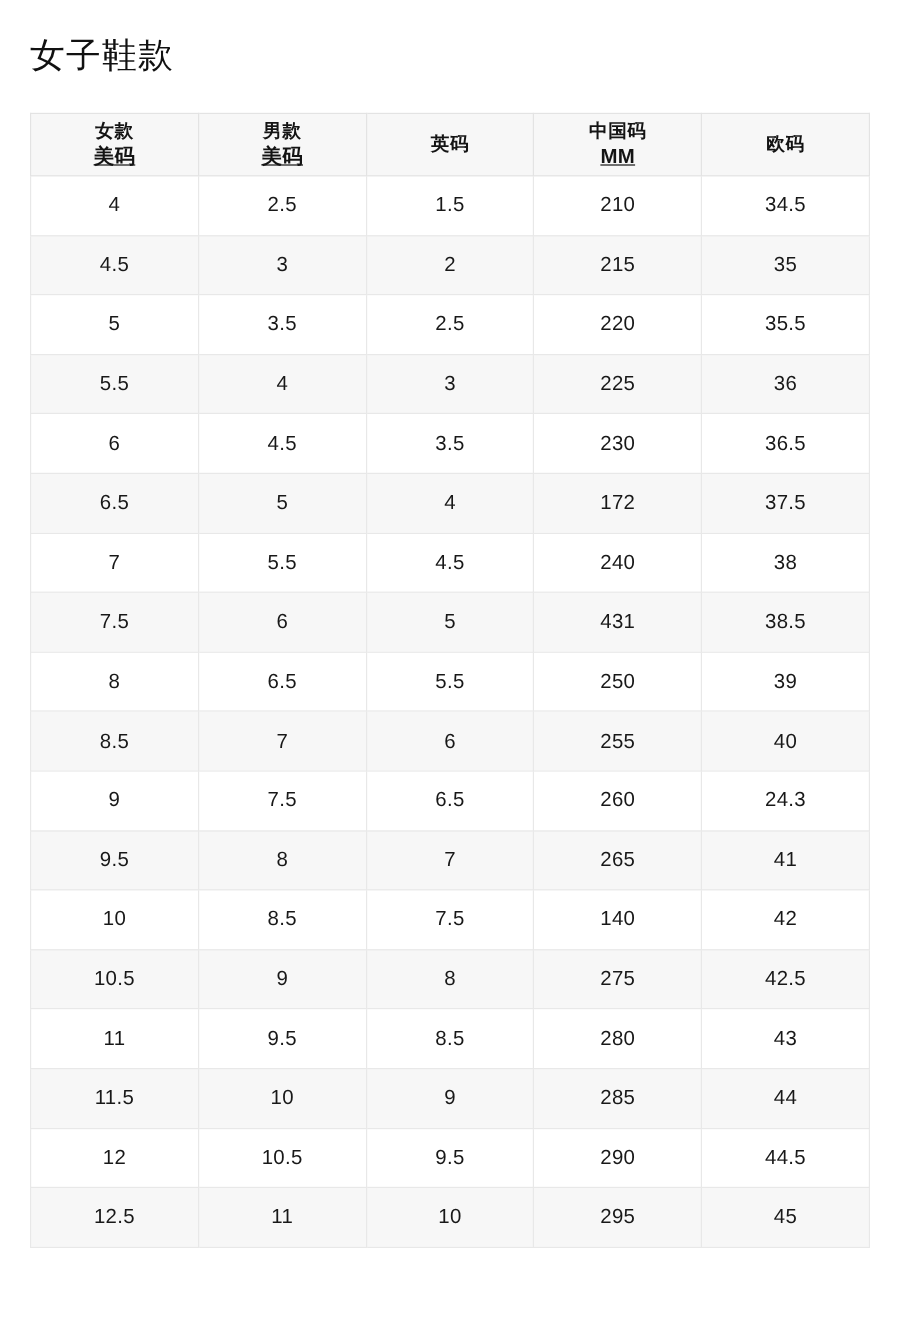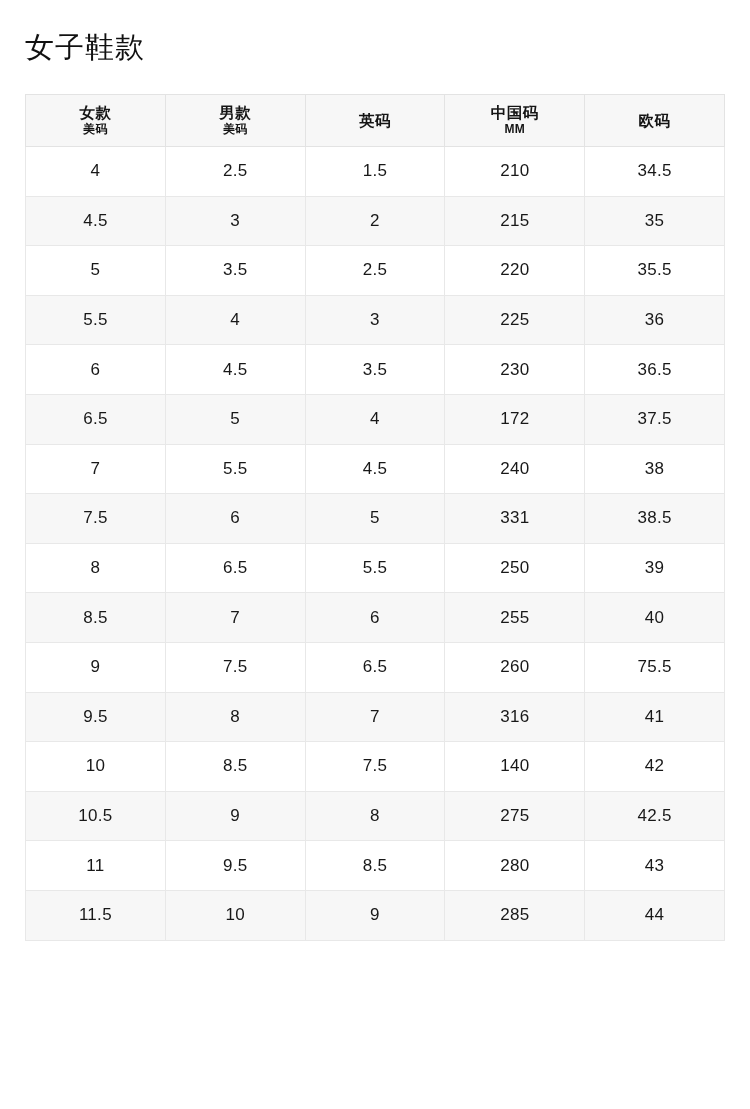--- a/index.html
+++ b/index.html
@@ -60,25 +60,26 @@
     line-height: 1.12;
     text-align: right;
   }
   .hdr-main {
     font-size: 15.5px;
     font-weight: 700;
     color: #141414;
     letter-spacing: 0.5px;
   }
   .hdr-sub {
-    font-size: 12px;
+    font-size: 17px;
     font-weight: 700;
     color: #141414;
     letter-spacing: 0.3px;
     margin-top: 2px;
+    text-decoration: underline;
   }
   .hdr-sub:empty { display: none; }
 
   .size-table tbody td {
     border: 1px solid #e8e8e8;
     height: 48.6px;
     padding: 0;
     text-align: center;
     vertical-align: middle;
     font-size: 17px;
@@ -185,21 +186,21 @@
           <td>7</td>
           <td>5.5</td>
           <td>4.5</td>
           <td>240</td>
           <td>38</td>
         </tr>
         <tr class="alt">
           <td>7.5</td>
           <td>6</td>
           <td>5</td>
-          <td>331</td>
+          <td>431</td>
           <td>38.5</td>
         </tr>
         <tr>
           <td>8</td>
           <td>6.5</td>
           <td>5.5</td>
           <td>250</td>
           <td>39</td>
         </tr>
         <tr class="alt">
@@ -207,27 +208,27 @@
           <td>7</td>
           <td>6</td>
           <td>255</td>
           <td>40</td>
         </tr>
         <tr>
           <td>9</td>
           <td>7.5</td>
           <td>6.5</td>
           <td>260</td>
-          <td>75.5</td>
+          <td>24.3</td>
         </tr>
         <tr class="alt">
           <td>9.5</td>
           <td>8</td>
           <td>7</td>
-          <td>316</td>
+          <td>265</td>
           <td>41</td>
         </tr>
         <tr>
           <td>10</td>
           <td>8.5</td>
           <td>7.5</td>
           <td>140</td>
           <td>42</td>
         </tr>
         <tr class="alt">
@@ -244,16 +245,30 @@
           <td>280</td>
           <td>43</td>
         </tr>
         <tr class="alt">
           <td>11.5</td>
           <td>10</td>
           <td>9</td>
           <td>285</td>
           <td>44</td>
         </tr>
+        <tr>
+          <td>12</td>
+          <td>10.5</td>
+          <td>9.5</td>
+          <td>290</td>
+          <td>44.5</td>
+        </tr>
+        <tr class="alt">
+          <td>12.5</td>
+          <td>11</td>
+          <td>10</td>
+          <td>295</td>
+          <td>45</td>
+        </tr>
       </tbody>
   </table>
 
 </div>
 
 </body></html>

